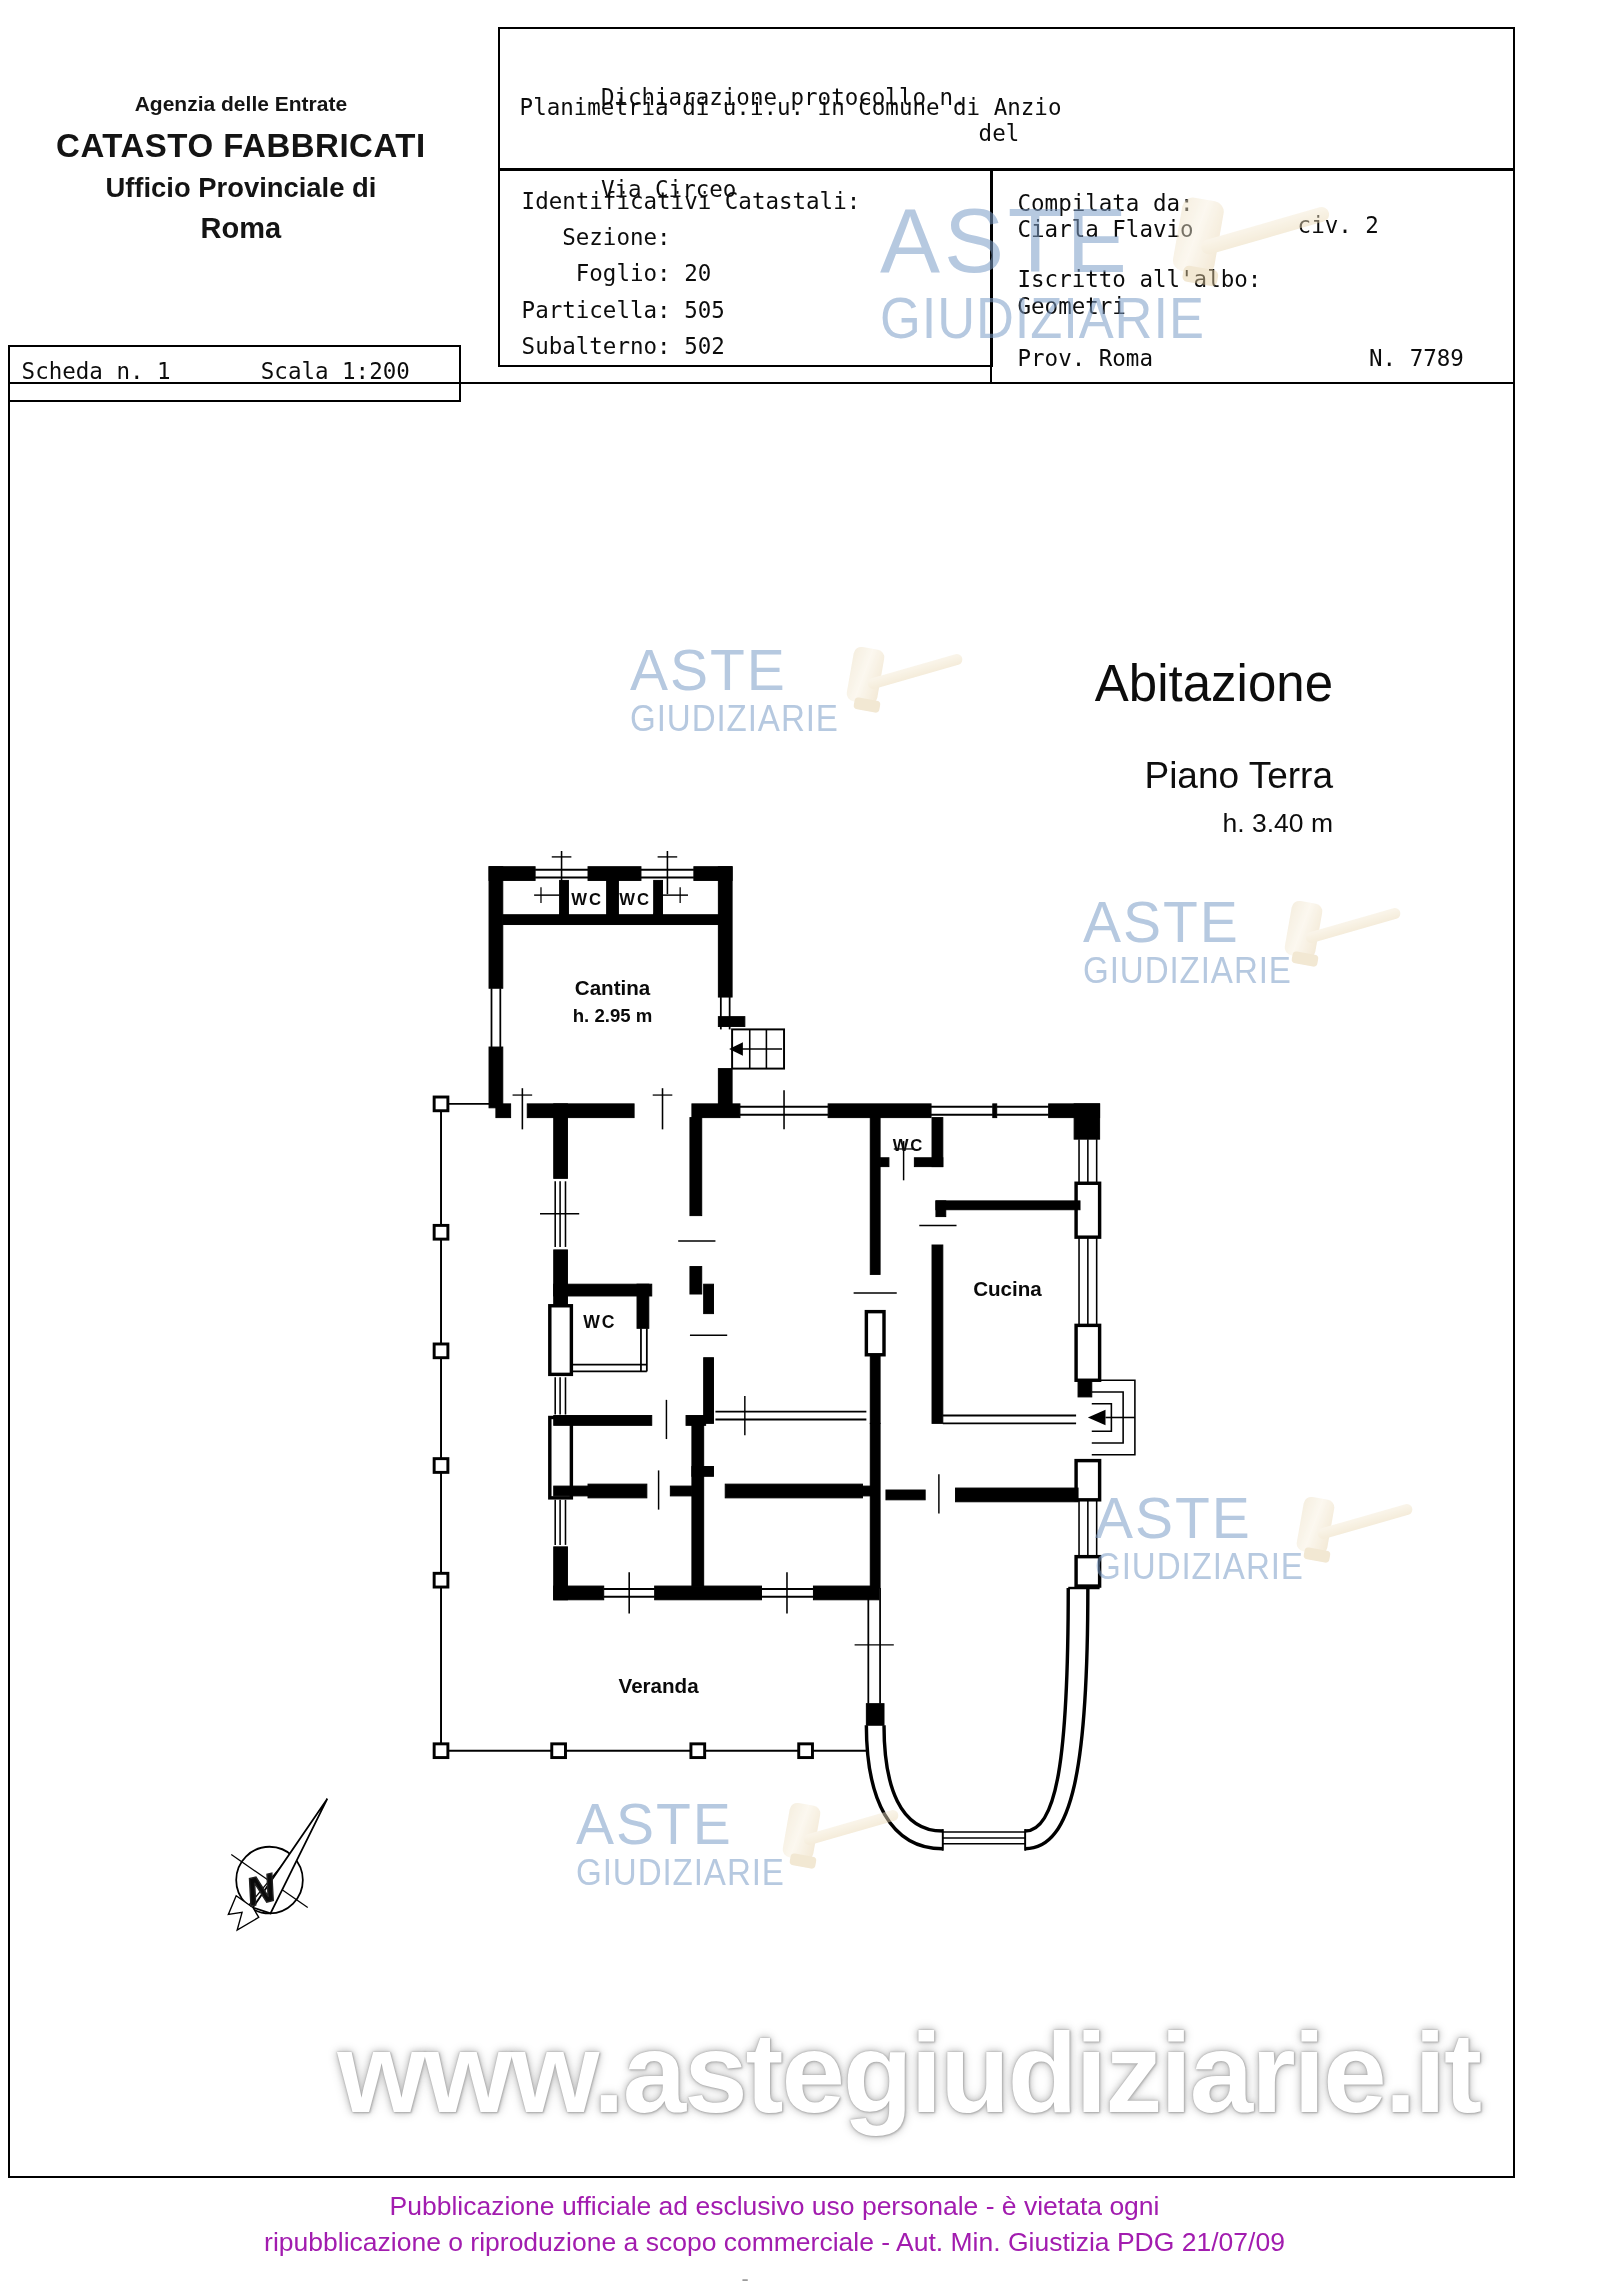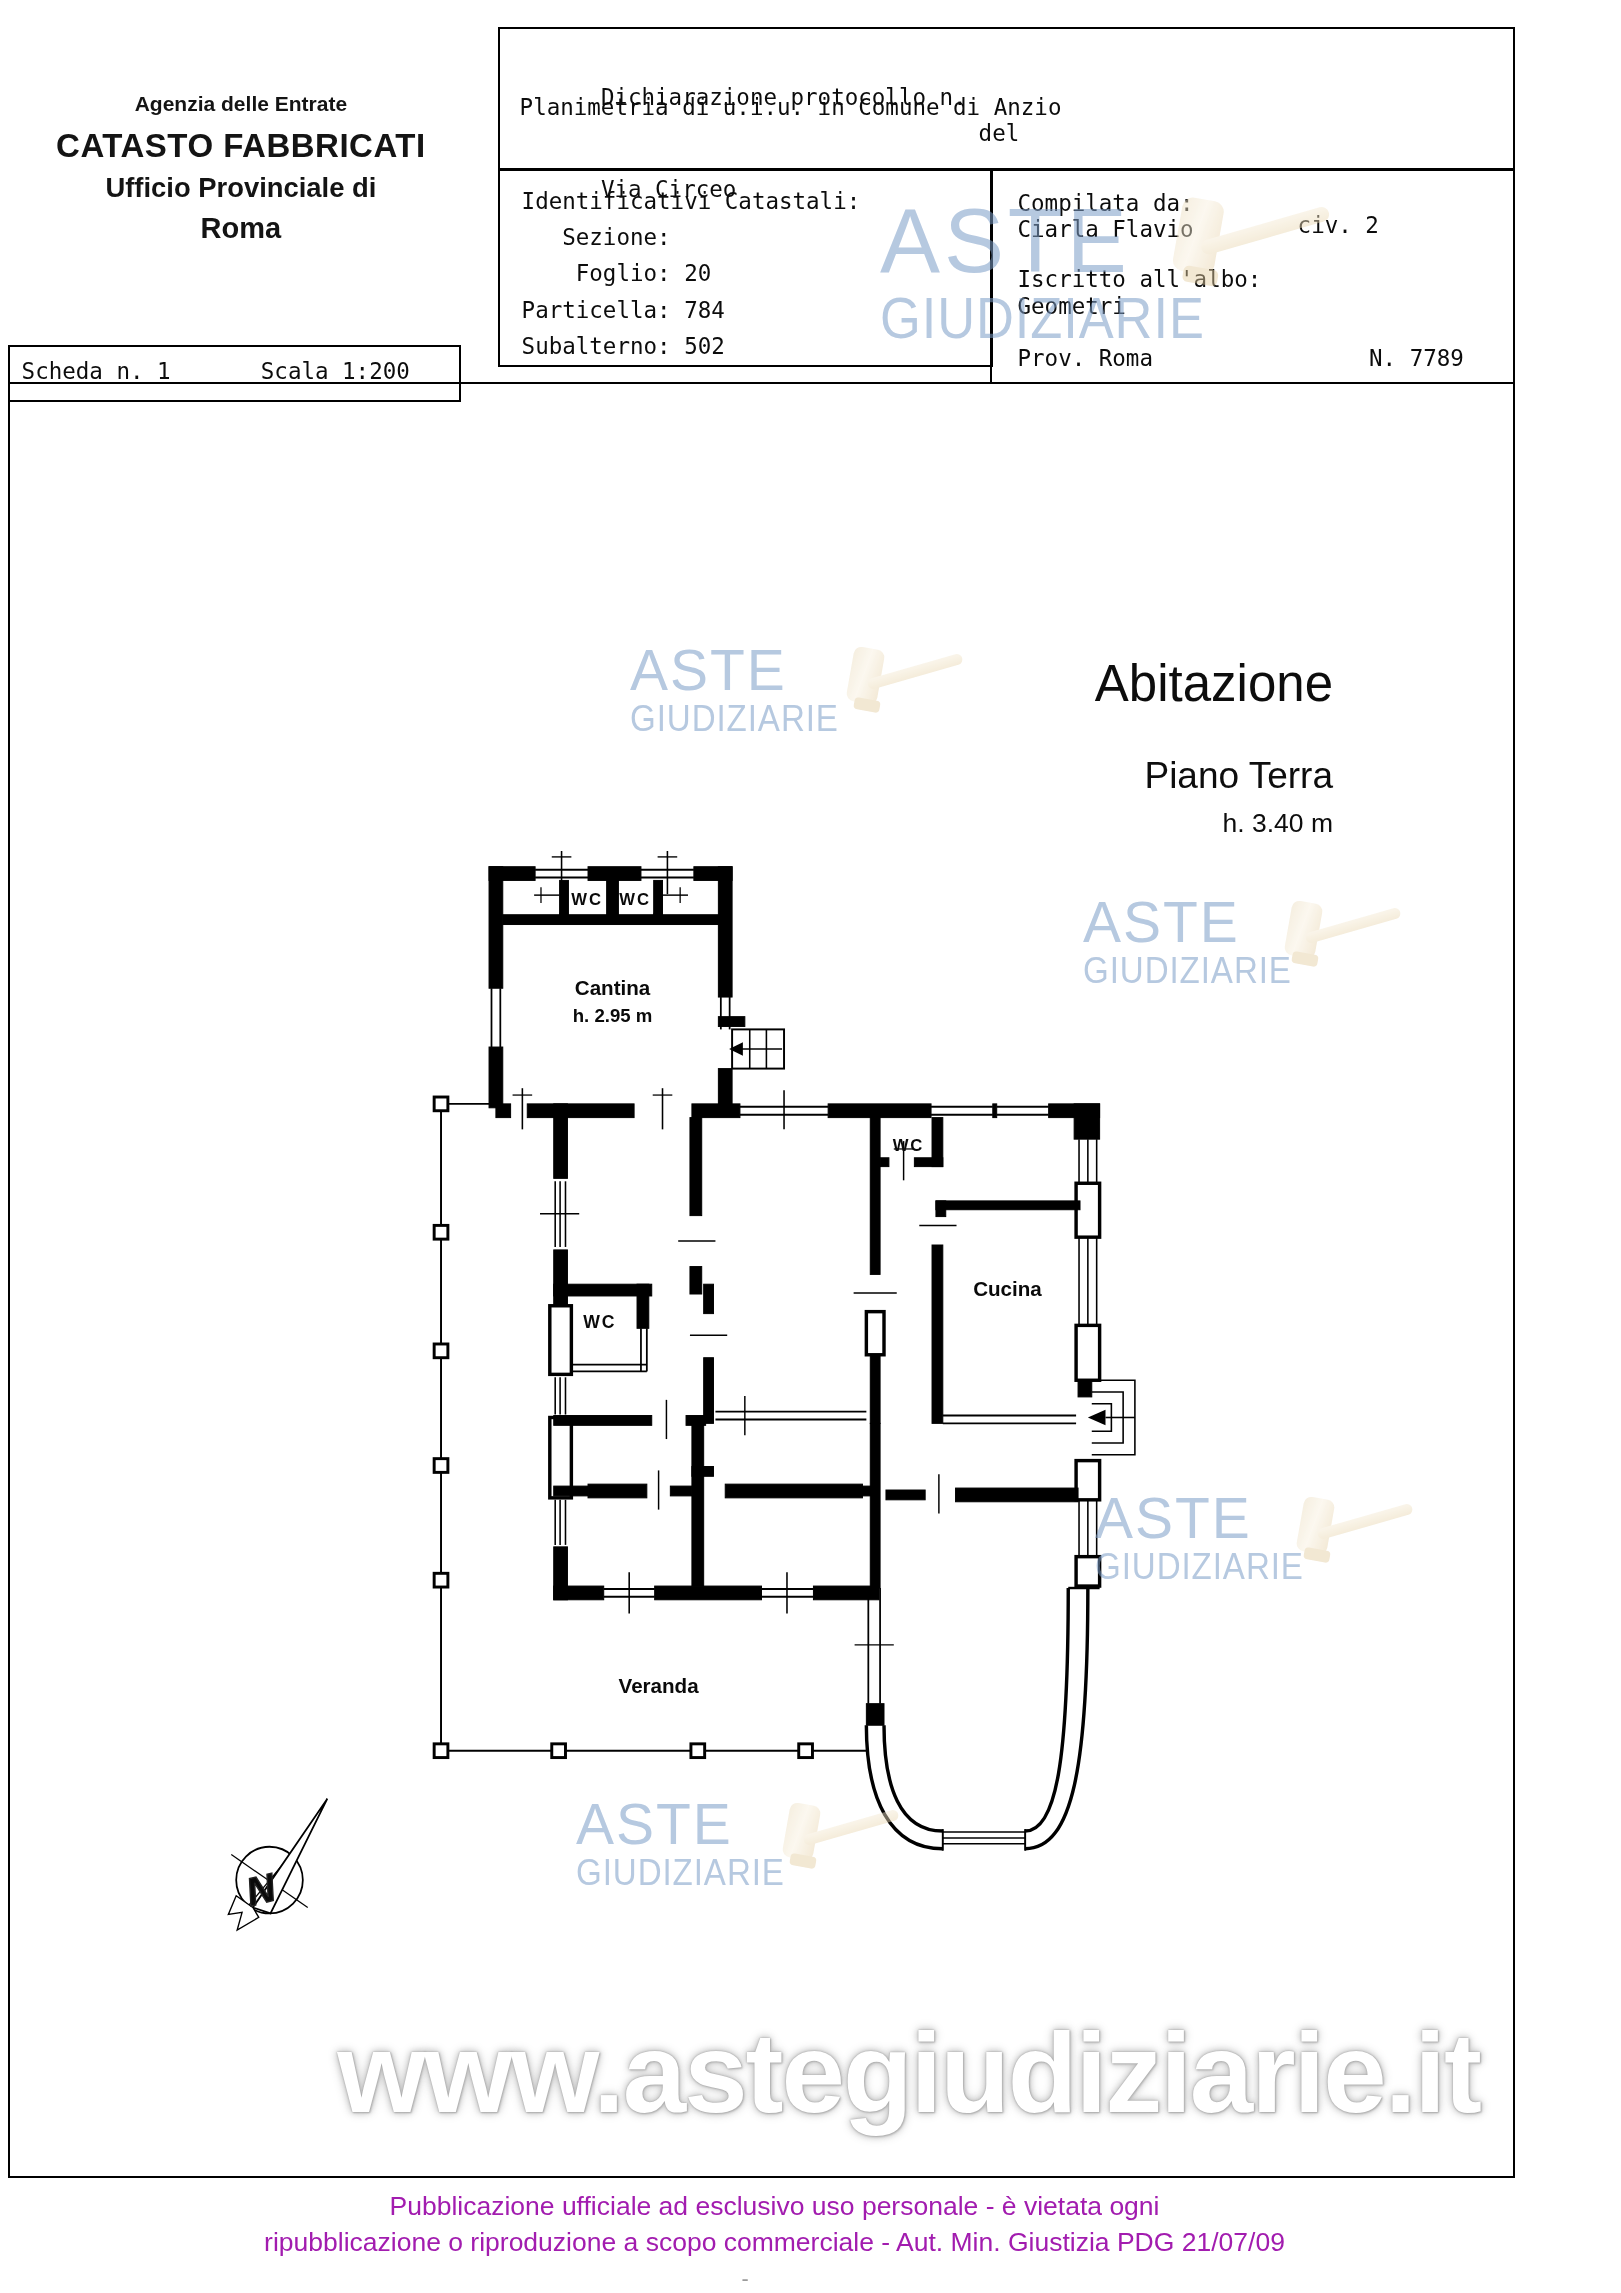--- a/index.html
+++ b/index.html
@@ -78,21 +78,21 @@
     <div class="line" style="top:106px">
       <span>Via Circeo</span>
       <span style="position:absolute;left:778px">civ. 2</span>
     </div>
   </div>
 
   <div class="box mono" id="cat-box">
     <div style="position:absolute;left:21.6px;top:11.8px">Identificativi Catastali:</div>
     <div style="position:absolute;left:21.6px;top:48px">   Sezione:</div>
     <div style="position:absolute;left:21.6px;top:84px">    Foglio: 20</div>
-    <div style="position:absolute;left:21.6px;top:121px">Particella: 784</div>
+    <div style="position:absolute;left:21.6px;top:121px">Particella: 505</div>
     <div style="position:absolute;left:21.6px;top:157px">Subalterno: 502</div>
   </div>
 
   <div class="box mono" id="comp-box">
     <div style="position:absolute;left:25.5px;top:13.7px">Compilata da:</div>
     <div style="position:absolute;left:25.5px;top:40px">Ciarla Flavio</div>
     <div style="position:absolute;left:25.5px;top:90px">Iscritto all'albo:</div>
     <div style="position:absolute;left:25.5px;top:117px">Geometri</div>
     <div style="position:absolute;left:25.5px;top:169px">Prov. Roma</div>
     <div style="position:absolute;left:377px;top:169px">N. 7789</div>

